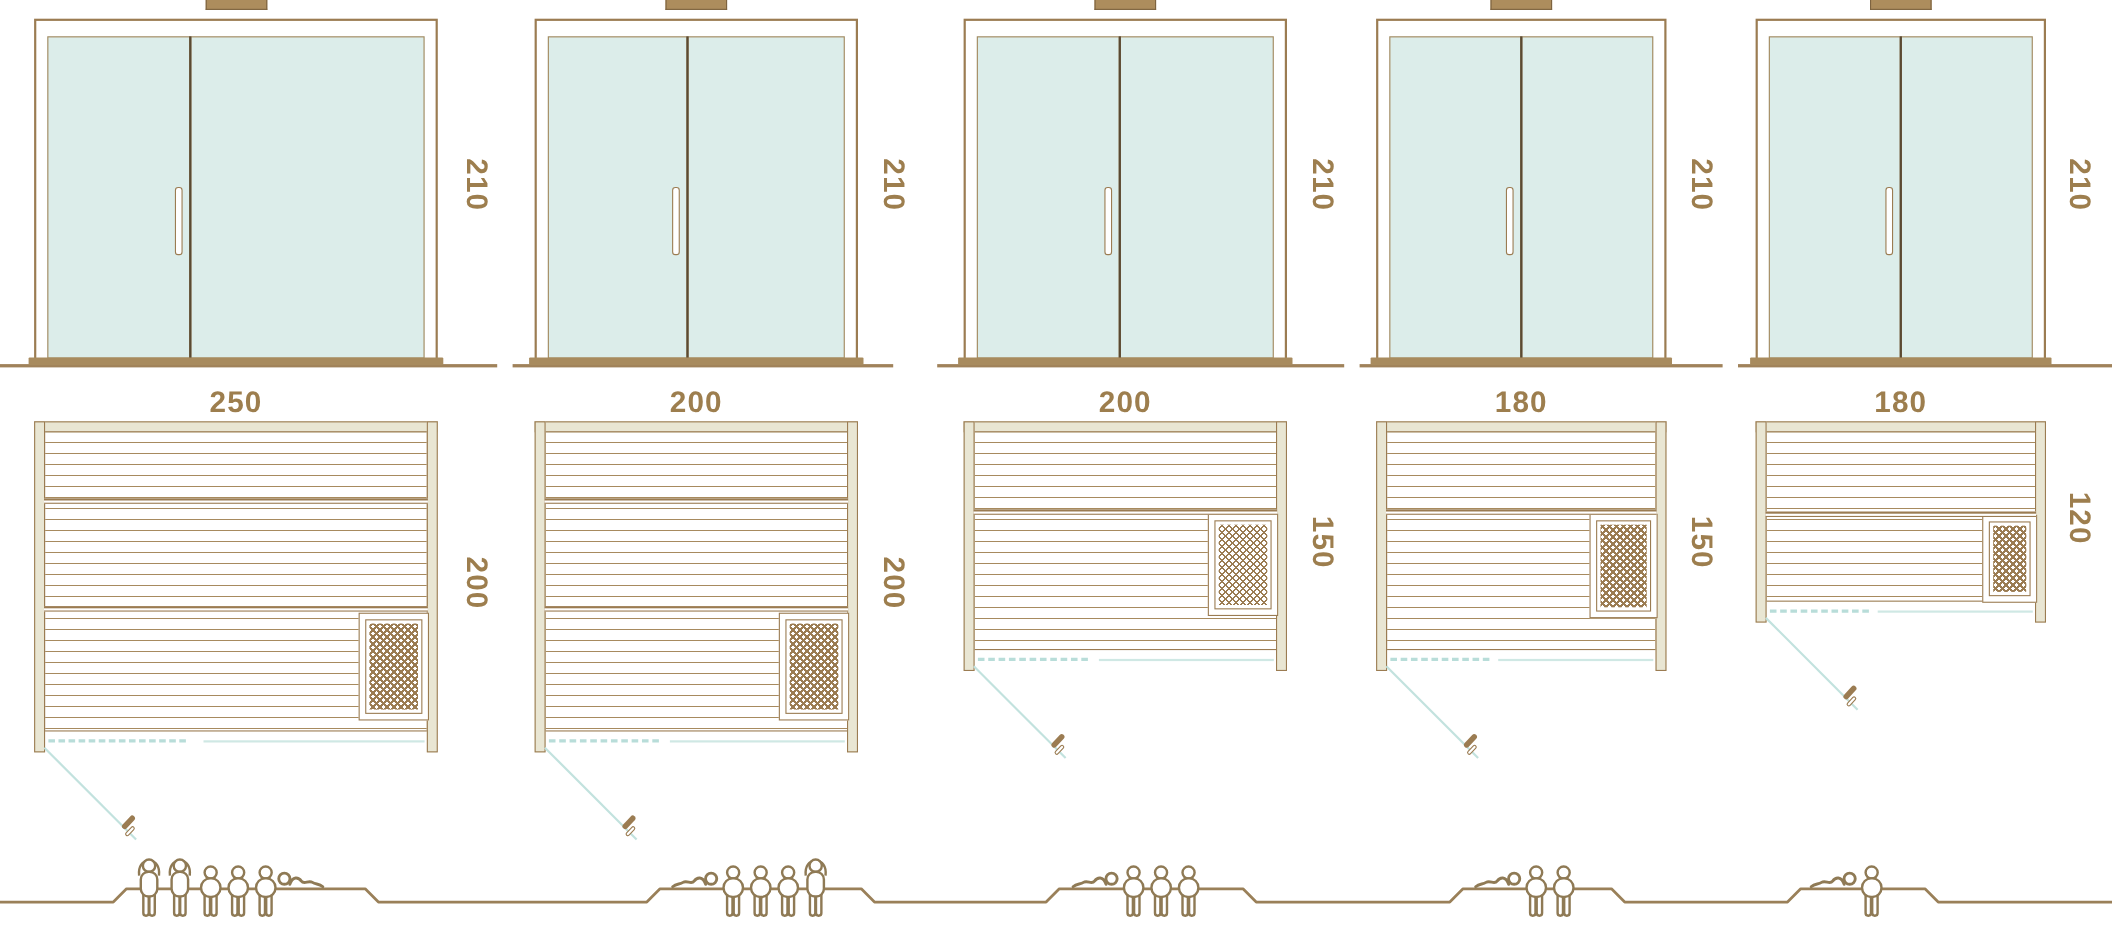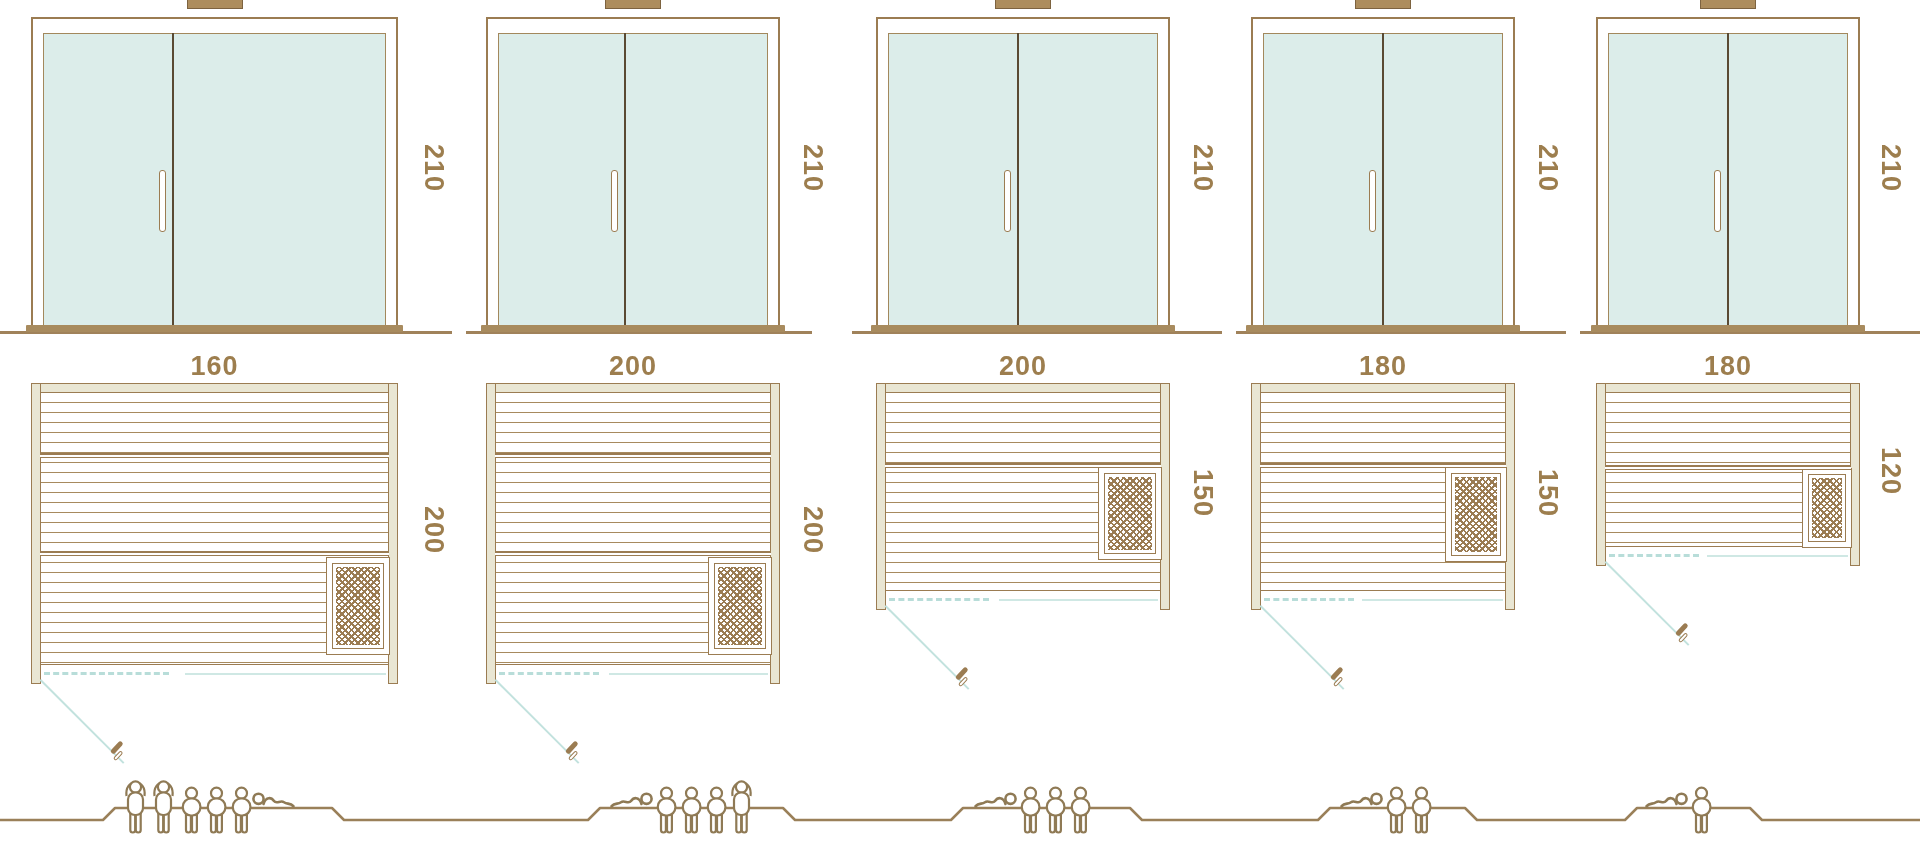--- a/index.html
+++ b/index.html
@@ -91,21 +91,21 @@
     <div class="tab" style="left: 155.5px;"></div>
     <div class="elev">
       <div class="glass-wrap">
         <div class="panel left" style="width: 130.34px;"></div>
         <div class="panel right" style="width: 212.66px;"></div>
         <div class="divider" style="left: 129.34px;"></div>
         <div class="handle-elev" style="left: 116.34px;"></div>
       </div>
       <div class="sill"></div>
     </div>
-    <div class="glabel wlabel" style="left: 183.5px; top: 366px;">160</div>
+    <div class="glabel wlabel" style="left: 183.5px; top: 366px;">250</div>
     <div class="glabel rot hlabel" style="left: 402px; top: 168px;">210</div>
     <div class="plan" style="top: 383px; width: 367px; height: 294px;">
       <div class="interior"></div>
       <div class="wall top"></div>
       <div class="wall left"></div>
       <div class="wall right"></div>
       <div class="heater-enc" style="right: 8px; width: 64px; height: 98px; bottom: 22px;">
         <div class="heater-box">
           <div class="hatch"></div>
         </div>

